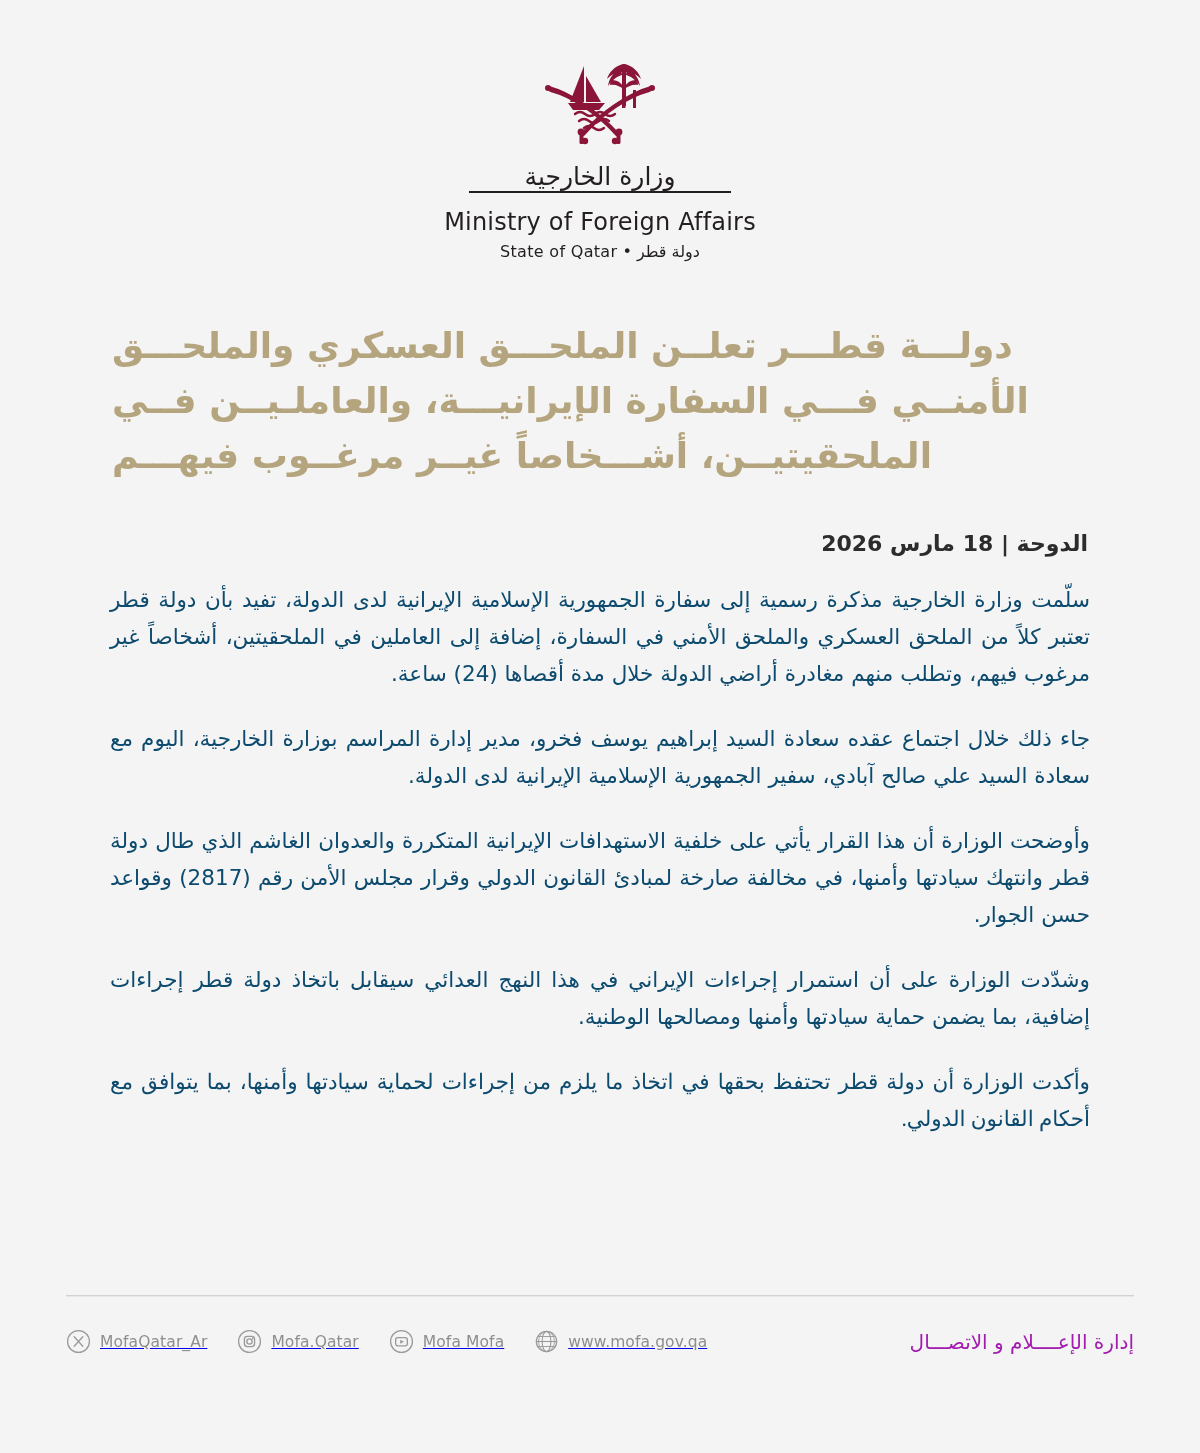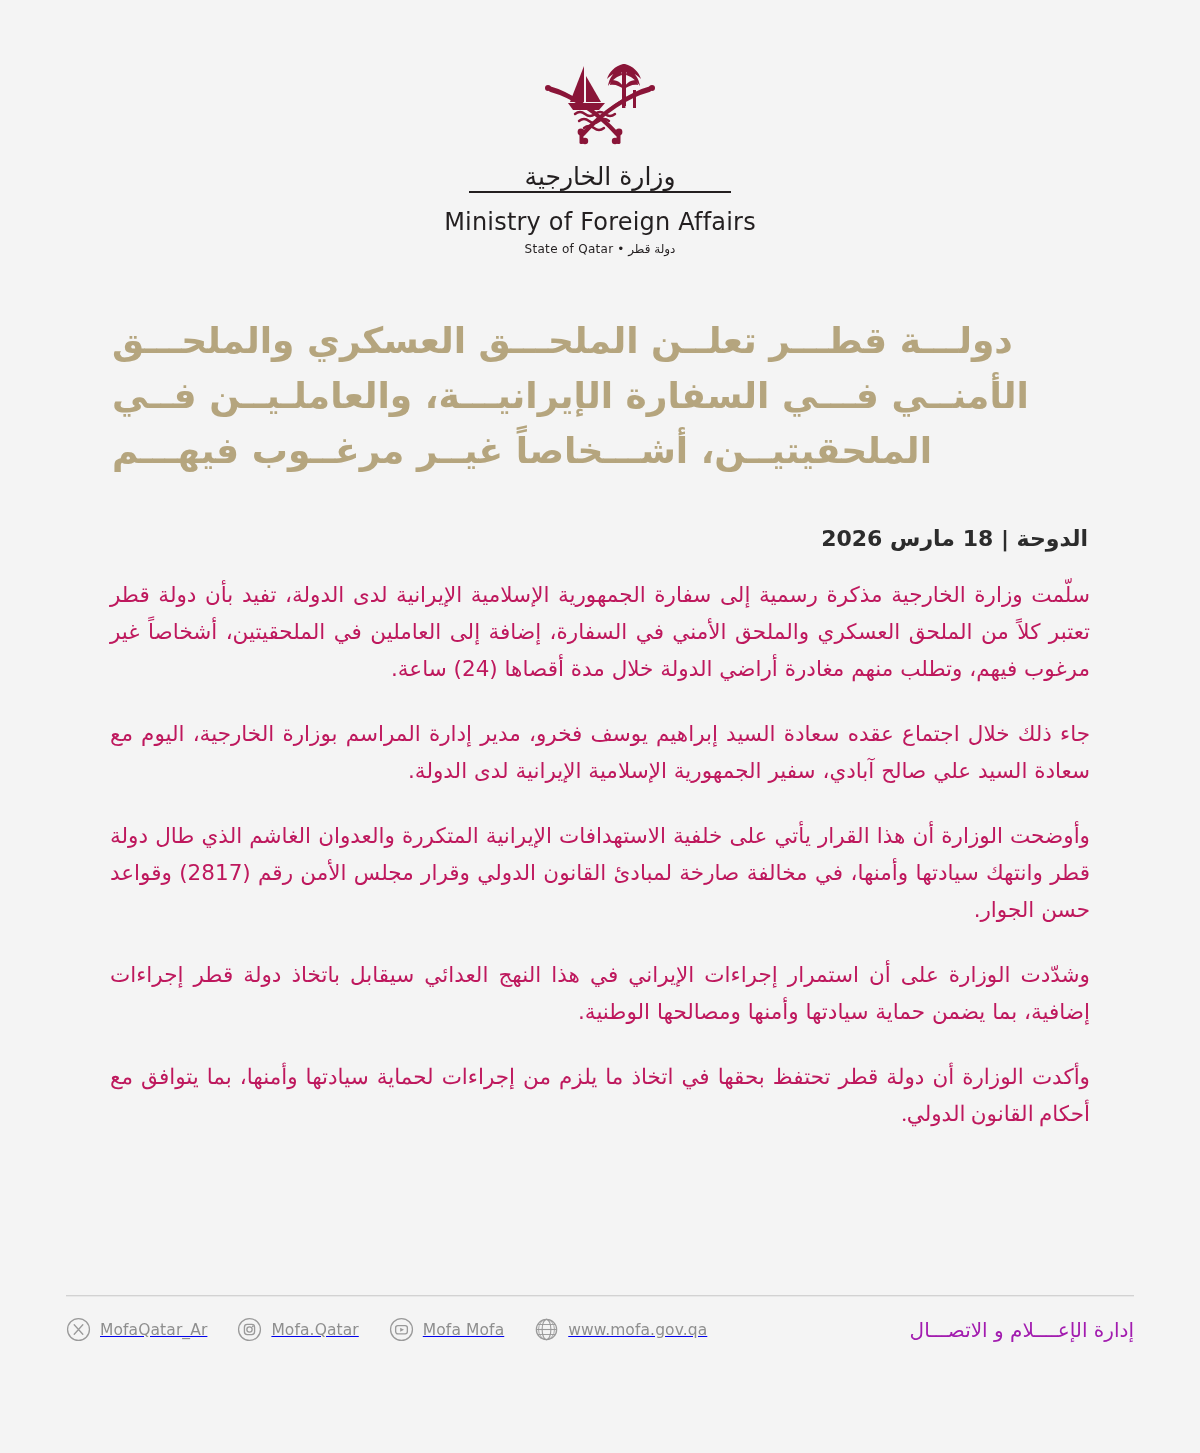--- a/index.html
+++ b/index.html
@@ -61,21 +61,21 @@
   }
   .logo-en {
     font-size: 24px;
     color: #231f20;
     letter-spacing: 0.2px;
     margin-top: 15px;
     direction: ltr;
     white-space: nowrap;
   }
   .logo-sub {
-    font-size: 12px;
+    font-size: 16px;
     color: #231f20;
     margin-top: 6px;
     letter-spacing: 0.3px;
     direction: rtl;
     white-space: nowrap;
   }
 
   
   .headline {
     margin: 58px 112px 0 112px;
@@ -96,21 +96,21 @@
     color: #2c2c2c;
     font-size: 22px;
     font-weight: 600;
   }
 
   
   .body-copy {
     margin: 26px 110px 0 110px;
     direction: rtl;
     text-align: justify;
-    color: #be185d;
+    color: #0c4a6e;
   }
   .para {
     font-size: 21.5px;
     line-height: 1.72;
     margin: 0 0 28px 0;
     text-align: justify;
     text-align-last: right;
     direction: rtl;
   }
   .para:last-child { margin-bottom: 0; font-family: Liberation Serif, serif; }
@@ -127,21 +127,21 @@
     position: absolute;
     top: 10px;
     left: 66px;
     right: 66px;
     height: 1px;
     background: #d2d2d2;
     box-shadow: 0 1px 0 #e8e8e8;
   }
   .footer {
     position: absolute;
-    top: 32px;
+    top: 44px;
     left: 66px;
     right: 66px;
     display: flex;
     align-items: center;
     justify-content: space-between;
     direction: ltr;
   }
   .socials {
     display: flex;
     align-items: center;

